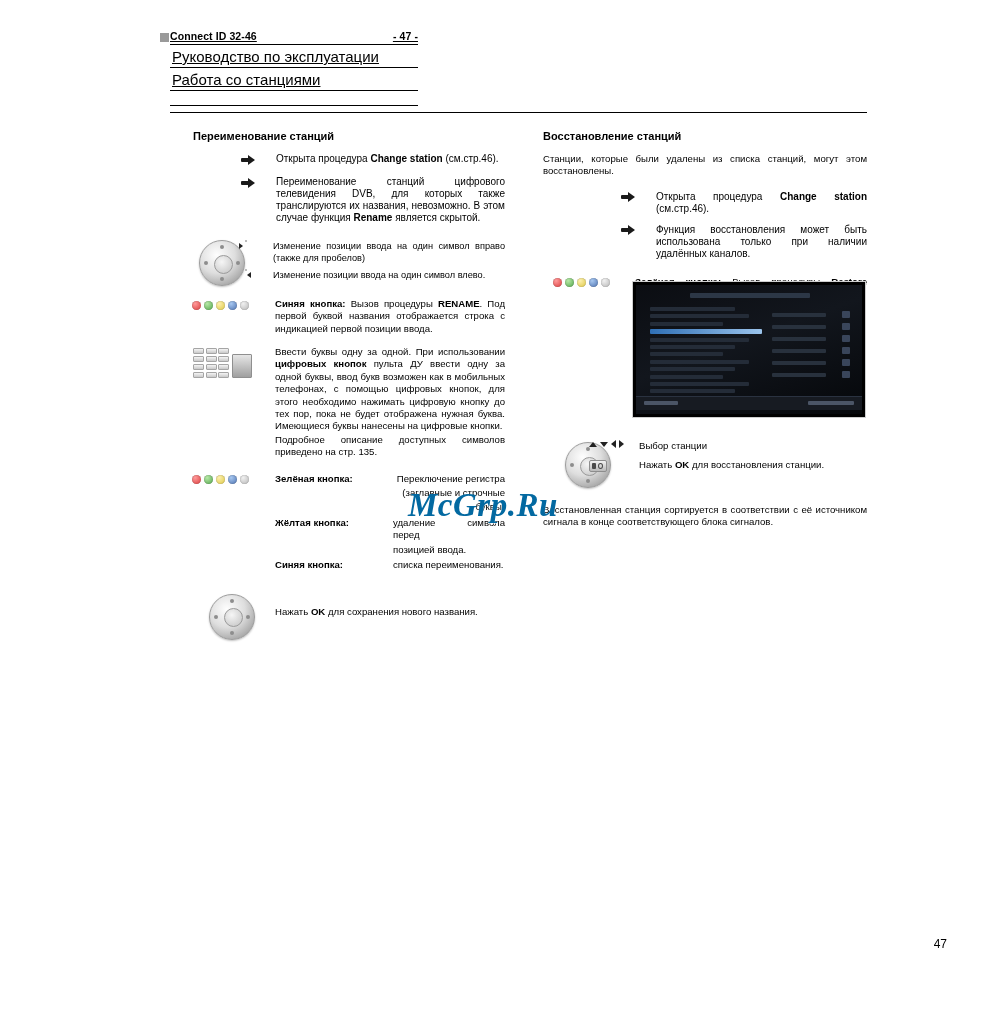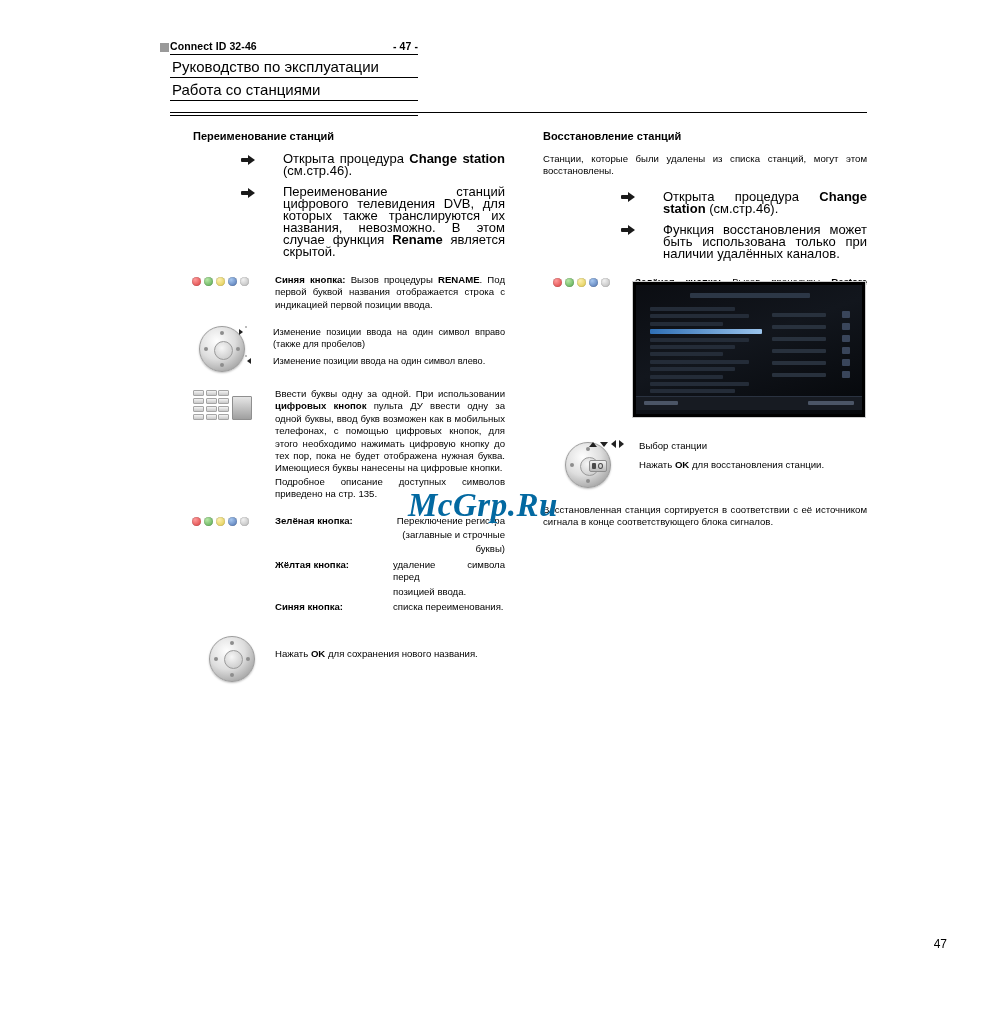--- a/index.html
+++ b/index.html
@@ -17,22 +17,23 @@
   }
   .page {
     position: absolute;
     inset: 0;
   }
 
   
   .header {
     position: absolute;
     left: 170px;
-    top: 40px;
+    top: 30px;
     width: 248px;
+    text-decoration: underline;
   }
   .header-sq {
     position: absolute;
     left: -10px;
     top: 3px;
     width: 9px;
     height: 9px;
     background: #9a9a9a;
   }
   .hdr-row1 {
@@ -94,24 +95,23 @@
   b { font-weight: bold; }
 
   
   .bullet {
     position: relative;
     padding-left: 83px;
     margin-bottom: 9px;
     min-height: 14px;
   }
   .bullet .btext {
-    font-size: 13px;
+    font-size: 10px;
     line-height: 12px;
     text-align: justify;
-    margin-left: 7px;
   }
   .arrow-icon {
     position: absolute;
     left: 48px;
     top: 1px;
     width: 15px;
     height: 11px;
   }
   .arrow-icon .shaft {
     position: absolute;
@@ -457,50 +457,50 @@
     </div>
 
     <div class="bullet" style="margin-bottom:16px;">
       <span class="arrow-icon">
         <span class="shaft"></span>
           <span class="head"></span>
       </span>
       <div class="btext"><span>Переименование станций цифрового телевидения DVB, для которых также транслируются их названия, невозможно. В этом случае функция </span><b>Rename</b><span> является скрытой.</span></div>
     </div>
 
+    <div style="position:relative;margin-top:8px;min-height:58px;">
+      <div class="wheel" style="position:absolute;left:6px;top:0;">
+        <span class="nub n1"></span>
+          <span class="nub n2"></span>
+          <span class="nub n3"></span>
+          <span class="nub n4"></span>
+      </div>
+      <div class="sub-row" style="margin-left:52px;padding-left:28px;">
+        <span class="sr-icon" style="left:0;">
+          <span class="rocker"><span class="body"></span><span class="tri r"></span></span>
+        </span>
+        <div class="sr-text">Изменение позиции ввода на один символ вправо (также для пробелов)</div>
+      </div>
+      <div class="sub-row" style="margin-left:52px;padding-left:28px;">
+        <span class="sr-icon" style="left:0;">
+          <span class="rocker"><span class="body"></span><span class="tri l"></span></span>
+        </span>
+        <div class="sr-text">Изменение позиции ввода на один символ влево.</div>
+      </div>
+    </div>
+
     <div style="position:relative;min-height:44px;">
       <div class="colorbar" style="position:absolute;left:-1px;top:3px;">
         <span class="cbtn red"></span>
         <span class="cbtn green"></span>
         <span class="cbtn yellow"></span>
         <span class="cbtn blue"></span>
         <span class="cbtn grey"></span>
       </div>
       <div class="para" style="margin-left:82px;"><b>Синяя кнопка:</b><span> Вызов процедуры </span><b>RENAME</b><span>. Под первой буквой названия отображается строка с индикацией первой позиции ввода.</span></div>
-    </div>
-
-    <div style="position:relative;margin-top:8px;min-height:58px;">
-      <div class="wheel" style="position:absolute;left:6px;top:0;">
-        <span class="nub n1"></span>
-          <span class="nub n2"></span>
-          <span class="nub n3"></span>
-          <span class="nub n4"></span>
-      </div>
-      <div class="sub-row" style="margin-left:52px;padding-left:28px;">
-        <span class="sr-icon" style="left:0;">
-          <span class="rocker"><span class="body"></span><span class="tri r"></span></span>
-        </span>
-        <div class="sr-text">Изменение позиции ввода на один символ вправо (также для пробелов)</div>
-      </div>
-      <div class="sub-row" style="margin-left:52px;padding-left:28px;">
-        <span class="sr-icon" style="left:0;">
-          <span class="rocker"><span class="body"></span><span class="tri l"></span></span>
-        </span>
-        <div class="sr-text">Изменение позиции ввода на один символ влево.</div>
-      </div>
     </div>
 
     <div style="position:relative;margin-top:4px;">
       <div class="keyblock" style="position:absolute;left:0;top:2px;">
         <div class="keypad">
           <i></i>
             <i></i>
             <i></i>
             <i></i>
             <i></i>

